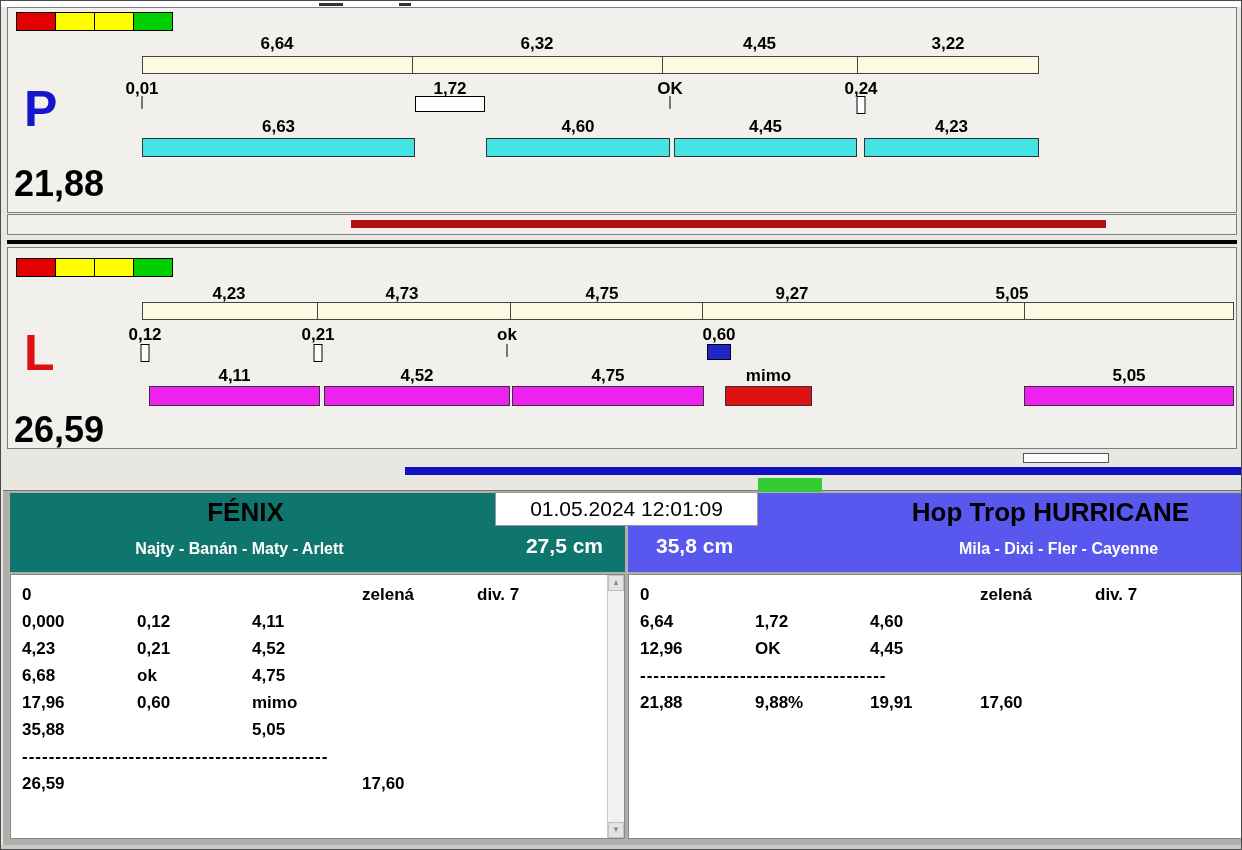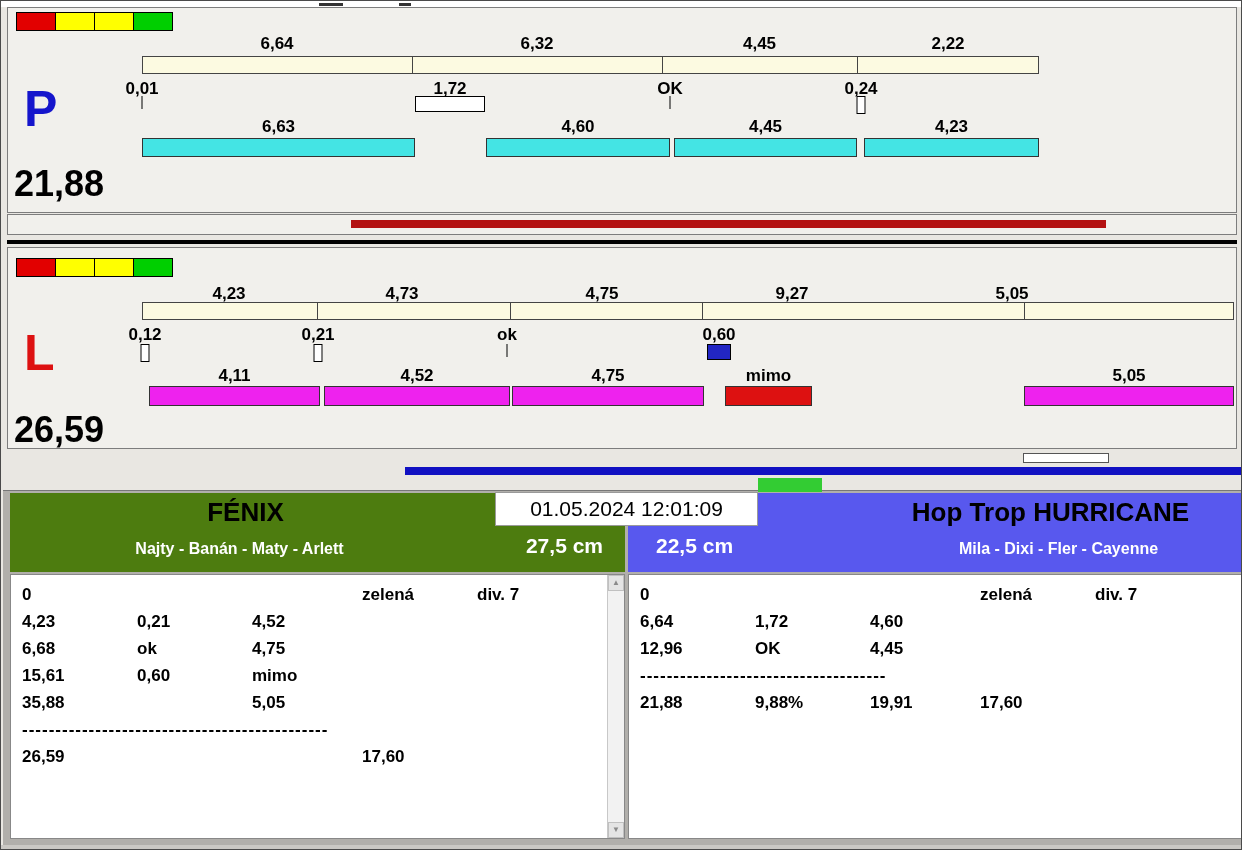--- a/index.html
+++ b/index.html
@@ -77,21 +77,21 @@
       <div class="lane-letter" style="color: rgb(21, 21, 204); top: 76px;">P</div>
       <div class="split-bar" style="left: 134px; top: 48px; width: 897px; background: rgb(252, 250, 225);">
         <div class="split-seg" style="left: 0px; width: 270px;"></div>
         <div class="split-seg" style="left: 270px; width: 250px;"></div>
         <div class="split-seg" style="left: 520px; width: 195px;"></div>
         <div class="split-seg" style="left: 715px; width: 182px;"></div>
       </div>
       <div class="bar-label" style="left: 269px; top: 26px;">6,64</div>
       <div class="bar-label" style="left: 529px; top: 26px;">6,32</div>
       <div class="bar-label" style="left: 751.5px; top: 26px;">4,45</div>
-      <div class="bar-label" style="left: 940px; top: 26px;">2,22</div>
+      <div class="bar-label" style="left: 940px; top: 26px;">3,22</div>
       <div class="bar-label" style="left: 134px; top: 71px;">0,01</div>
       <div class="mark tick" style="left: 134px; top: 88px;"></div>
       <div class="bar-label" style="left: 442px; top: 71px;">1,72</div>
       <div class="mark box-wide" style="left: 442px; top: 88px;"></div>
       <div class="bar-label" style="left: 662px; top: 71px;">OK</div>
       <div class="mark tick" style="left: 662px; top: 88px;"></div>
       <div class="bar-label" style="left: 853px; top: 71px;">0,24</div>
       <div class="mark box-narrow" style="left: 853px; top: 88px;"></div>
       <div class="dog-bar" style="left: 134px; top: 130px; width: 273px; height: 19px; background: rgb(68, 228, 228);"></div>
       <div class="bar-label" style="left: 270.5px; top: 109px;">6,63</div>
@@ -148,47 +148,48 @@
       <div class="bar-label" style="left: 1121px; top: 118px;">5,05</div>
       <div class="lane-total" style="top: 164px;">26,59</div>
     </div>
   <div class="indicator outlined" style="left: 1022px; top: 452px; width: 86px; height: 10px; background: rgb(255, 255, 255);"></div>
   <div class="indicator" style="left: 404px; top: 466px; width: 836px; height: 8px; background: rgb(17, 17, 194);"></div>
   <div class="indicator" style="left: 757px; top: 477px; width: 64px; height: 14px; background: rgb(51, 204, 51);"></div>
 
   <div class="bottom-frame"></div>
 
   <div class="team-block left">
-    <div class="team-header" style="background: #4d7c0f;">
+    <div class="team-header" style="background: #0f766e;">
       <div class="team-name">FÉNIX</div>
       <div class="team-dogs">Najty - Banán - Maty - Arlett</div>
       <div class="team-height">27,5 cm</div>
     </div>
     <div class="team-body">
       <div class="team-rows">
           <div class="trow"><span class="tcell c0">0</span><span class="tcell c1"></span><span class="tcell c2"></span><span class="tcell c3">zelená</span><span class="tcell c4">div. 7</span></div>
+          <div class="trow"><span class="tcell c0">0,000</span><span class="tcell c1">0,12</span><span class="tcell c2">4,11</span><span class="tcell c3"></span><span class="tcell c4"></span></div>
           <div class="trow"><span class="tcell c0">4,23</span><span class="tcell c1">0,21</span><span class="tcell c2">4,52</span><span class="tcell c3"></span><span class="tcell c4"></span></div>
           <div class="trow"><span class="tcell c0">6,68</span><span class="tcell c1">ok</span><span class="tcell c2">4,75</span><span class="tcell c3"></span><span class="tcell c4"></span></div>
-          <div class="trow"><span class="tcell c0">15,61</span><span class="tcell c1">0,60</span><span class="tcell c2">mimo</span><span class="tcell c3"></span><span class="tcell c4"></span></div>
+          <div class="trow"><span class="tcell c0">17,96</span><span class="tcell c1">0,60</span><span class="tcell c2">mimo</span><span class="tcell c3"></span><span class="tcell c4"></span></div>
           <div class="trow"><span class="tcell c0">35,88</span><span class="tcell c1"></span><span class="tcell c2">5,05</span><span class="tcell c3"></span><span class="tcell c4"></span></div>
           <div class="trow"><span class="dashcell">----------------------------------------------</span></div>
           <div class="trow"><span class="tcell c0">26,59</span><span class="tcell c1"></span><span class="tcell c2"></span><span class="tcell c3">17,60</span><span class="tcell c4"></span></div>
         </div>
       <div class="scrollbar">
         <div class="sb-btn up">▲</div>
         <div class="sb-btn down">▼</div>
       </div>
     </div>
   </div>
 
   <div class="team-block right">
     <div class="team-header" style="background: rgb(88, 88, 238);">
       <div class="team-name">Hop Trop HURRICANE</div>
       <div class="team-dogs">Mila - Dixi - Fler - Cayenne</div>
-      <div class="team-height">22,5 cm</div>
+      <div class="team-height">35,8 cm</div>
     </div>
     <div class="team-body">
       <div class="team-rows">
           <div class="trow"><span class="tcell c0">0</span><span class="tcell c1"></span><span class="tcell c2"></span><span class="tcell c3">zelená</span><span class="tcell c4">div. 7</span></div>
           <div class="trow"><span class="tcell c0">6,64</span><span class="tcell c1">1,72</span><span class="tcell c2">4,60</span><span class="tcell c3"></span><span class="tcell c4"></span></div>
           <div class="trow"><span class="tcell c0">12,96</span><span class="tcell c1">OK</span><span class="tcell c2">4,45</span><span class="tcell c3"></span><span class="tcell c4"></span></div>
           <div class="trow"><span class="dashcell">-------------------------------------</span></div>
           <div class="trow"><span class="tcell c0">21,88</span><span class="tcell c1">9,88%</span><span class="tcell c2">19,91</span><span class="tcell c3">17,60</span><span class="tcell c4"></span></div>
         </div>
       <div class="scrollbar">

